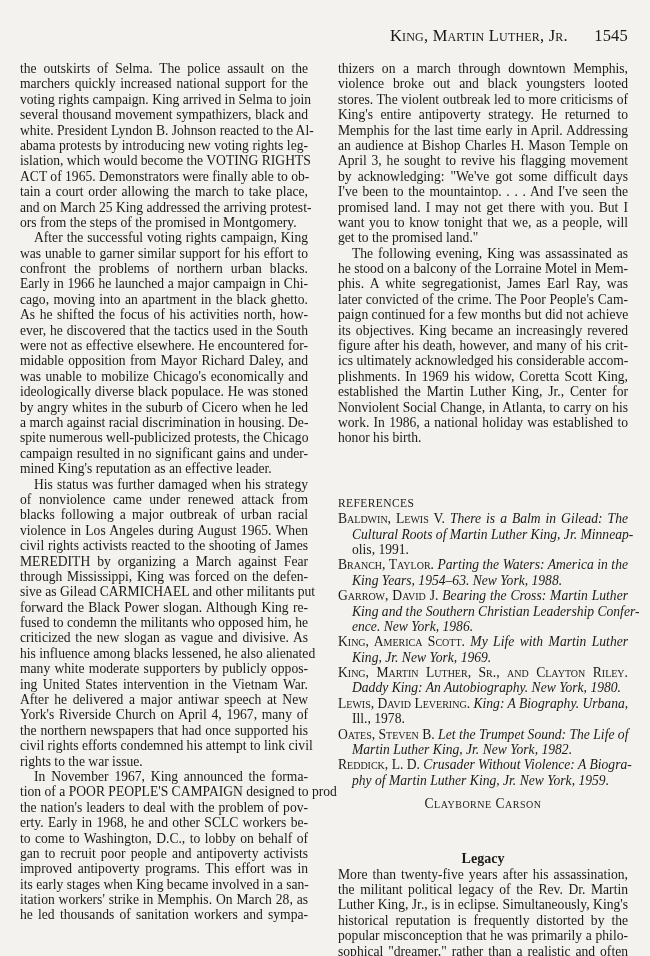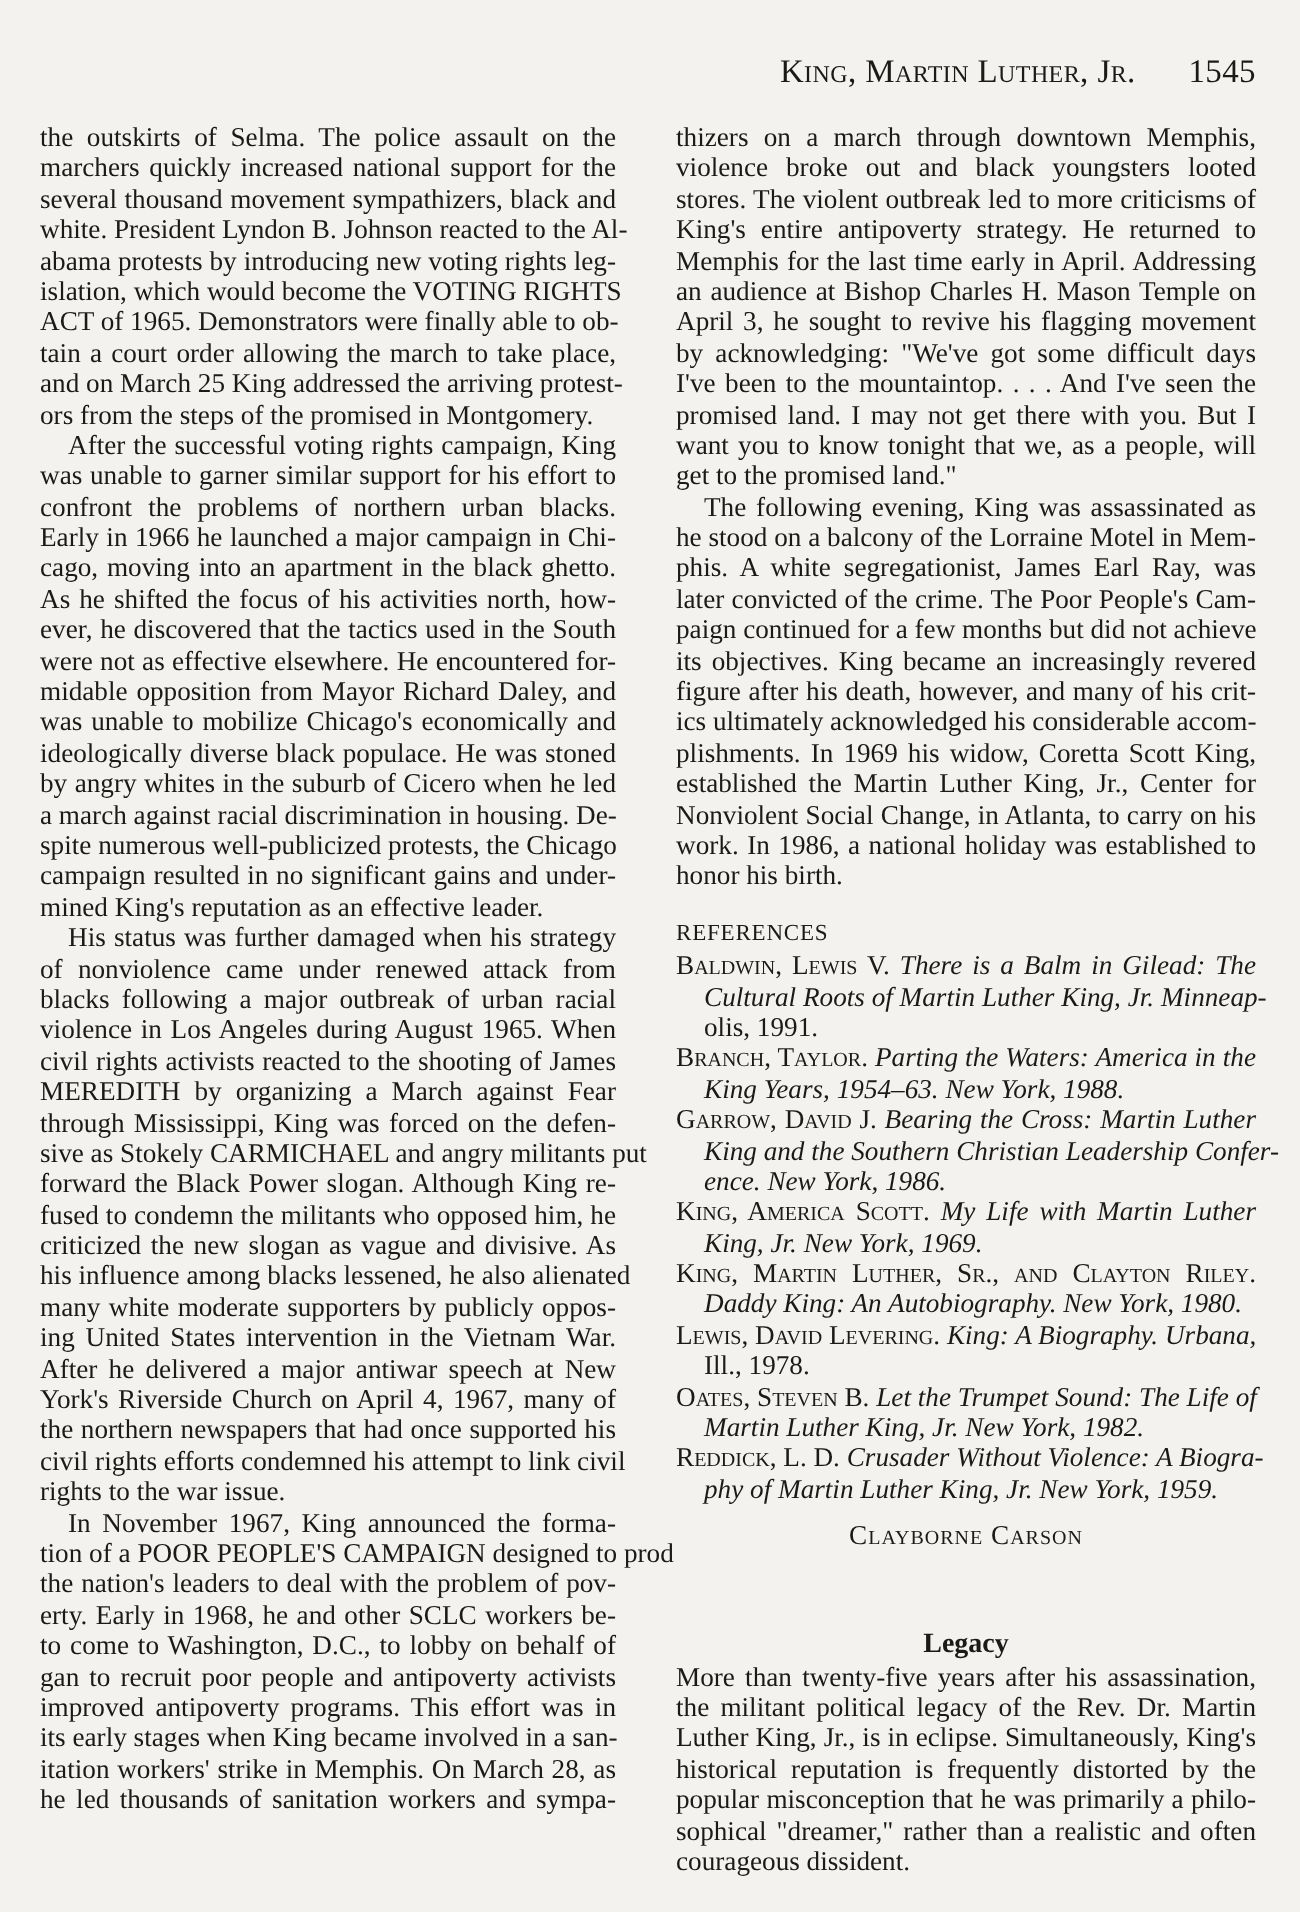--- a/index.html
+++ b/index.html
@@ -10,37 +10,38 @@
   .col { position:absolute; top:61px; width:288px; }
   .col.left { left:20px; }
   .col.right { left:338px; width:290px; }
   .ln { display:block; height:15.4px; line-height:15.4px; font-size:13.6px; white-space:nowrap;
         text-align:justify; text-align-last:justify; }
   .ln.last { text-align-last:left; }
   .ln.ind { padding-left:14px; }
   .ln.hang { padding-left:14px; }
   .gap { display:block; height:14px; }
   .gap2 { display:block; height:38px; }
-  .refs-head { display:block; height:15.4px; line-height:15.4px; font-size:11.5px; letter-spacing:0.4px; }
+  .refs-head { display:block; height:15.4px; line-height:15.4px; font-size:11.5px; letter-spacing:0.4px;margin-top:36px; }
   .sig { display:block; text-align:center; font-variant:small-caps; font-size:13.6px; height:15.4px; line-height:15.4px; letter-spacing:0.5px; margin-top:8px; }
   .legacy-h { display:block; text-align:center; font-weight:bold; font-size:14px; height:17px; line-height:17px; }
   .sc { font-variant:small-caps; }
   i { font-style:italic; }
 </style>
 </head>
 <body>
 
 <div class="hdr">
   <span class="title">King, Martin Luther, Jr.</span>
   <span>1545</span>
 </div>
 
 <div class="col left">
   <span class="ln">the outskirts of Selma. The police assault on the</span>
   <span class="ln">marchers quickly increased national support for the</span>
+  <span class="ln">voting rights campaign. King arrived in Selma to join</span>
   <span class="ln">several thousand movement sympathizers, black and</span>
   <span class="ln">white. President Lyndon B. Johnson reacted to the Al-</span>
   <span class="ln">abama protests by introducing new voting rights leg-</span>
   <span class="ln">islation, which would become the VOTING RIGHTS</span>
   <span class="ln">ACT of 1965. Demonstrators were finally able to ob-</span>
   <span class="ln">tain a court order allowing the march to take place,</span>
   <span class="ln">and on March 25 King addressed the arriving protest-</span>
   <span class="ln last">ors from the steps of the promised in Montgomery.</span>
   <span class="ln ind">After the successful voting rights campaign, King</span>
   <span class="ln">was unable to garner similar support for his effort to</span>
@@ -58,21 +59,21 @@
   <span class="ln">spite numerous well-publicized protests, the Chicago</span>
   <span class="ln">campaign resulted in no significant gains and under-</span>
   <span class="ln last">mined King's reputation as an effective leader.</span>
   <span class="ln ind">His status was further damaged when his strategy</span>
   <span class="ln">of nonviolence came under renewed attack from</span>
   <span class="ln">blacks following a major outbreak of urban racial</span>
   <span class="ln">violence in Los Angeles during August 1965. When</span>
   <span class="ln">civil rights activists reacted to the shooting of James</span>
   <span class="ln">MEREDITH by organizing a March against Fear</span>
   <span class="ln">through Mississippi, King was forced on the defen-</span>
-  <span class="ln">sive as Stokely CARMICHAEL and angry militants put</span>
+  <span class="ln">sive as Gilead CARMICHAEL and other militants put</span>
   <span class="ln">forward the Black Power slogan. Although King re-</span>
   <span class="ln">fused to condemn the militants who opposed him, he</span>
   <span class="ln">criticized the new slogan as vague and divisive. As</span>
   <span class="ln">his influence among blacks lessened, he also alienated</span>
   <span class="ln">many white moderate supporters by publicly oppos-</span>
   <span class="ln">ing United States intervention in the Vietnam War.</span>
   <span class="ln">After he delivered a major antiwar speech at New</span>
   <span class="ln">York's Riverside Church on April 4, 1967, many of</span>
   <span class="ln">the northern newspapers that had once supported his</span>
   <span class="ln">civil rights efforts condemned his attempt to link civil</span>

